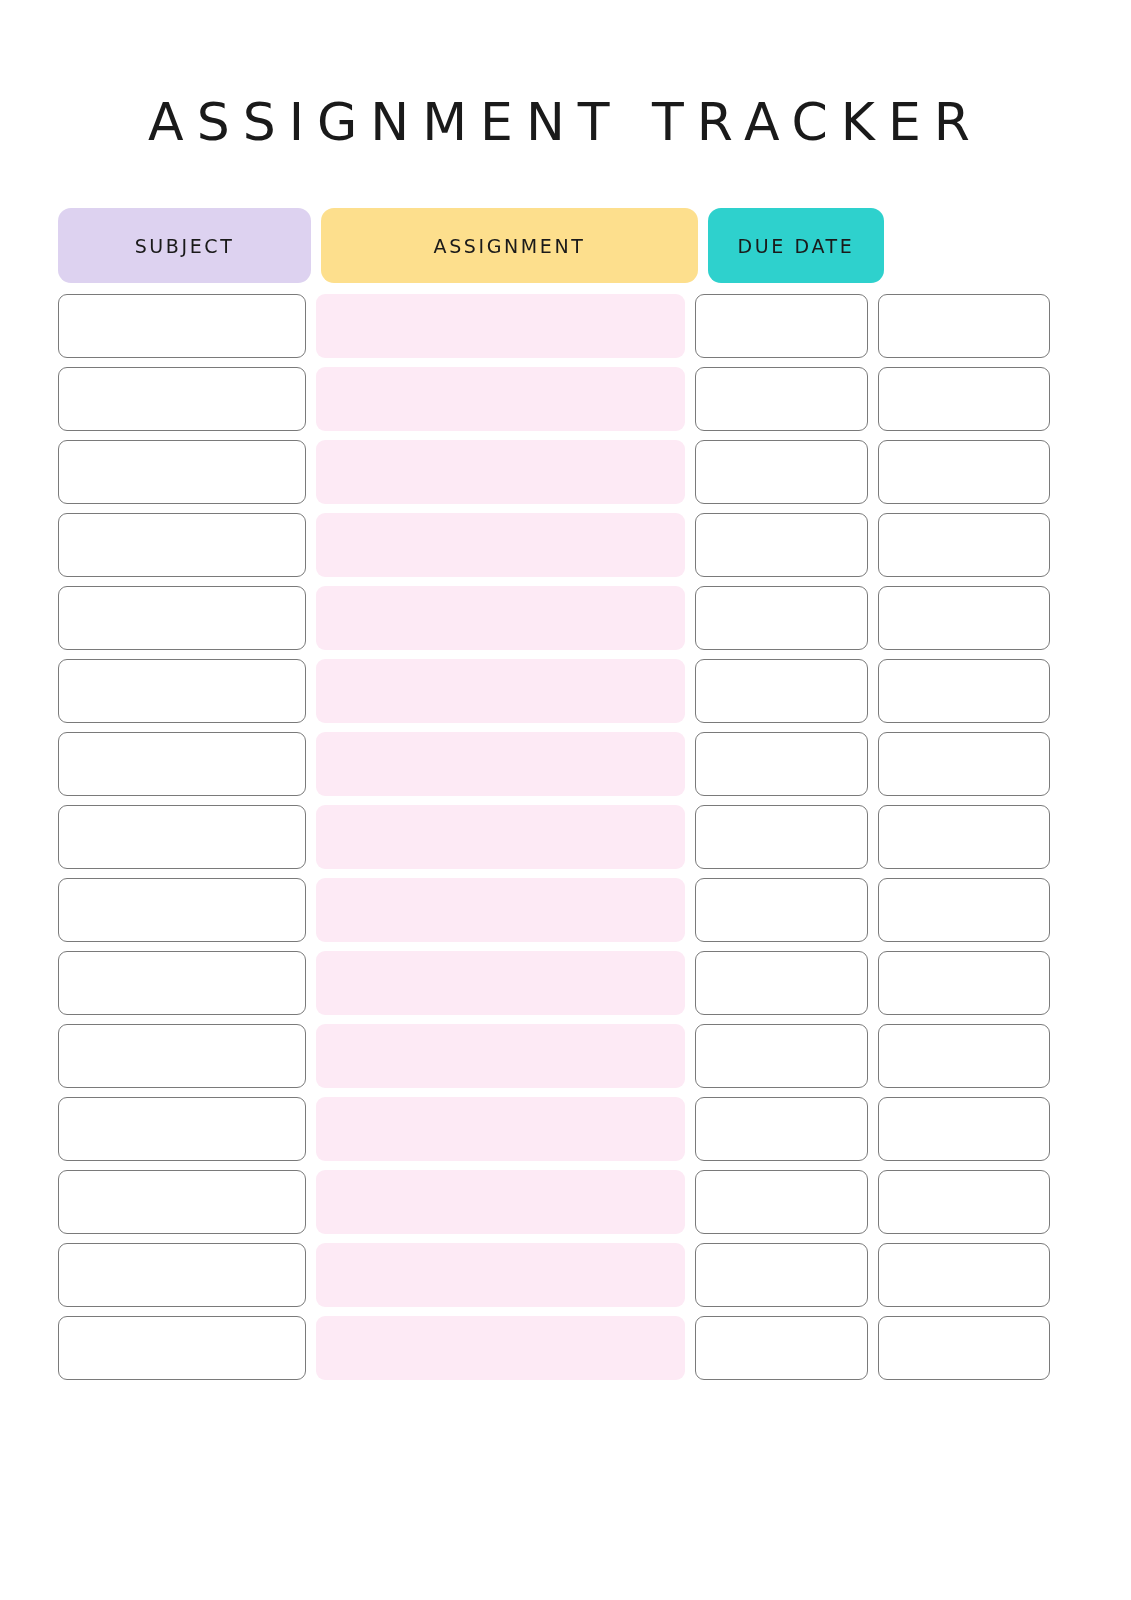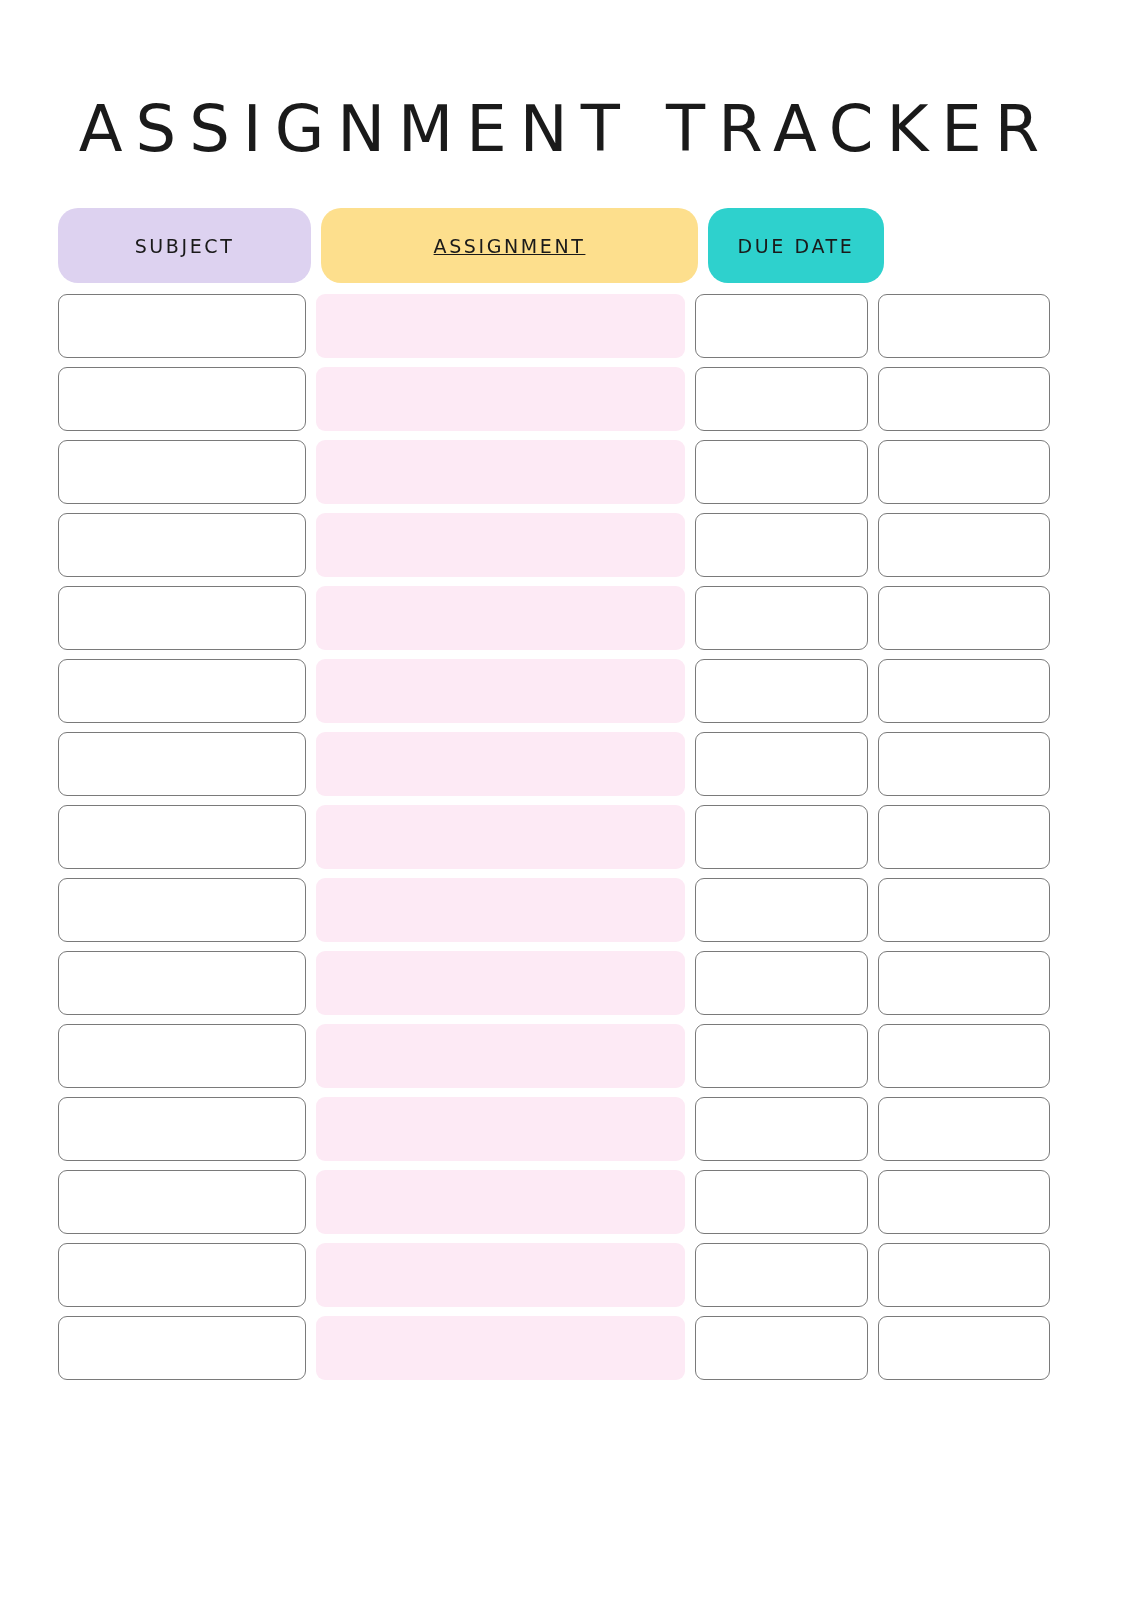--- a/index.html
+++ b/index.html
@@ -20,52 +20,52 @@
     height: 1600px;
     background: #ffffff;
     box-sizing: border-box;
   }
   .title {
     position: absolute;
     top: 92px;
     left: 0;
     width: 1131px;
     text-align: center;
-    font-size: 64px;
+    font-size: 52px;
     font-weight: 400;
     letter-spacing: 13px;
     color: #1a1a1a;
     font-family: "DejaVu Sans", sans-serif;
     white-space: nowrap;
   }
   .table {
     position: absolute;
     top: 208px;
     left: 58px;
     width: 992px;
   }
   .header-row {
     display: flex;
     gap: 10px;
     margin-bottom: 11px;
   }
   .header-cell {
     height: 75px;
-    border-radius: 20px;
+    border-radius: 13px;
     display: flex;
     align-items: center;
     justify-content: center;
     font-size: 19px;
     letter-spacing: 2.6px;
     color: #1a1a1a;
     font-family: "DejaVu Sans", sans-serif;
     box-sizing: border-box;
   }
   .col-subject   { width: 253px; }
-  .col-assignment{ width: 377px; text-decoration: underline; }
+  .col-assignment{ width: 377px; }
   .col-due       { width: 176px; }
   .col-grade     { width: 176px; }
 
   .body-row {
     display: flex;
     gap: 10px;
     margin-bottom: 9px;
   }
   .cell {
     height: 64px;

